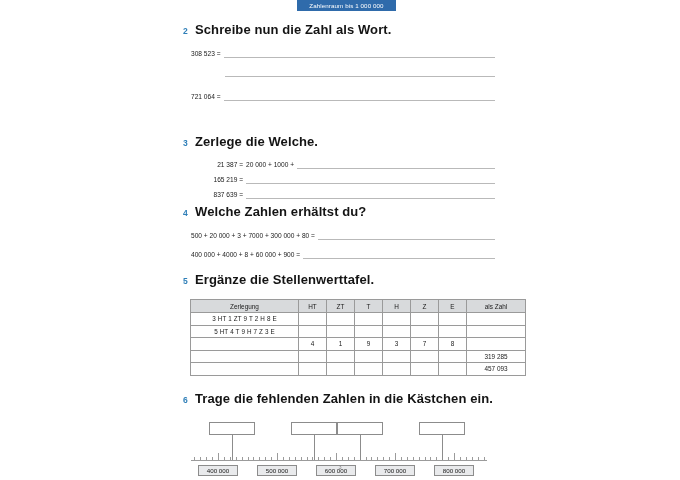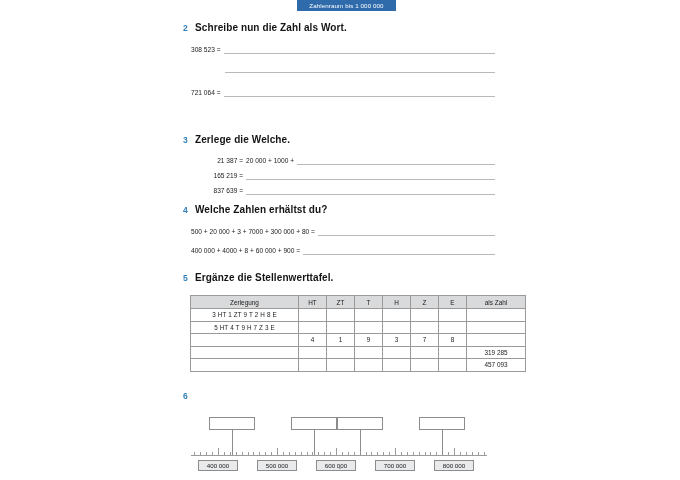--- a/index.html
+++ b/index.html
@@ -55,21 +55,21 @@
     gap: 4px;
   }
   .ex-num {
     color: #2f7fb8;
     font-size: 8.5px;
     font-weight: bold;
     width: 8px;
     flex: none;
   }
   .ex-title {
-    font-size: 10px;
+    font-size: 13px;
     font-weight: bold;
     color: #141414;
     letter-spacing: 0.1px;
   }
 
   
   .task-row {
     display: flex;
     align-items: flex-end;
     margin-left: 8px;
@@ -363,20 +363,21 @@
             <td>457 093</td>
           </tr>
         </tbody>
       </table>
     </div>
   </div>
 
   <div class="exercise" id="ex6">
     <div class="ex-head">
       <span class="ex-num">6</span>
+      <span class="ex-title">Trage die fehlenden Zahlen in die Kästchen ein.</span>
     </div>
     <div class="body">
       <div class="numline-wrap">
 
         <div class="axis"></div>
 
         <div id="ticks">
             <div class="tick minor" style="left: 3.4px;"></div>
             <div class="tick minor" style="left: 9.3px;"></div>
             <div class="tick minor" style="left: 15.2px;"></div>

